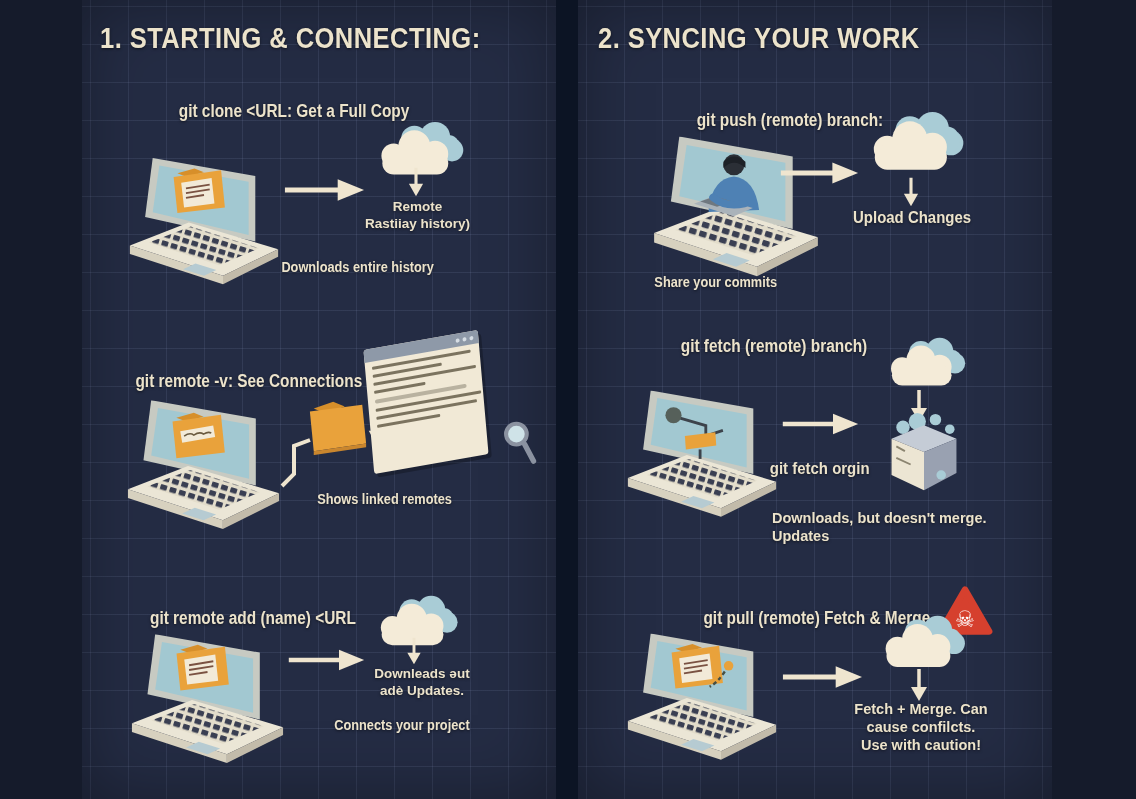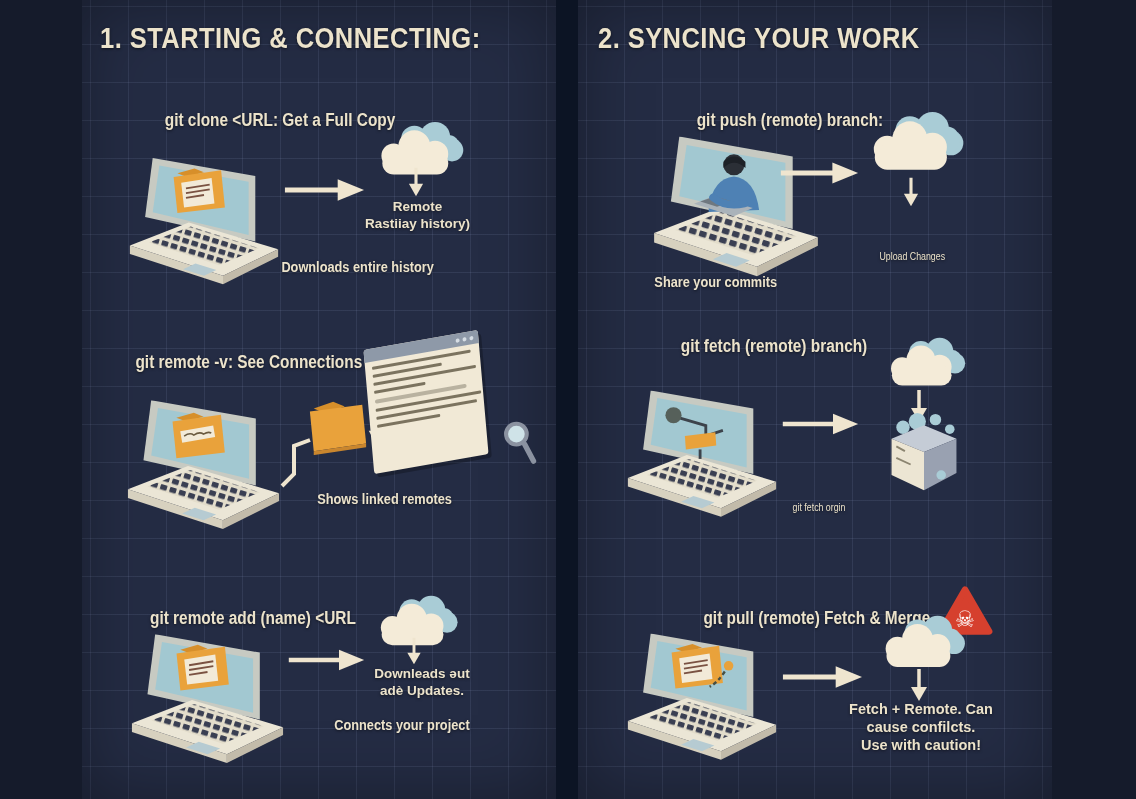--- a/index.html
+++ b/index.html
@@ -23,21 +23,21 @@
   .panel-left { left:82px; }
   .panel-right { left:578px; }
   .divider { position:absolute; top:0; left:556px; width:22px; height:799px; background:#0c1424; }
 
   .abs { position:absolute; }
   .txt { text-shadow:0 1px 3px rgba(0,0,0,.55); line-height:1.25; }
   .t-head { font-size:29px; font-weight:800; letter-spacing:.5px; white-space:nowrap;text-align:center; }
   .t-cap  { font-size:17.5px; font-weight:700; white-space:nowrap; }
   .t-note { font-size:14.5px; font-weight:700; }
   .t-small{ font-size:13.5px; font-weight:700; }
-  .t-cmd  { font-size:10px; font-weight:400; white-space:nowrap;margin-top:44px; }
+  .t-cmd  { font-size:17px; font-weight:700; white-space:nowrap; }
   .center { text-align:center; }
   .sqz { display:inline-block; transform:scaleX(.88); transform-origin:center; }
   .sqzL { display:inline-block; transform:scaleX(.88); transform-origin:left center; }
 
   svg.scene { position:absolute; overflow:visible; }
 
   
   .browser {
     position:absolute; left:368px; top:340px; width:116px; height:124px;
     background:#f1e9d6; border-radius:3px;
@@ -127,41 +127,41 @@
     </symbol>
   </defs>
 </svg>
 
 <div class="panel panel-left"></div>
 <div class="panel panel-right"></div>
 <div class="divider"></div>
 
 <div class="abs txt t-head" style="left:100px; top:20px;"><span class="sqzL">1. STARTING &amp; CONNECTING:</span></div>
 
-<div class="abs txt t-cap center" style="left:135px; top:110px; width:290px;"><span class="sqz">git clone &lt;URL: Get a Full Copy</span></div>
+<div class="abs txt t-cap center" style="left:135px; top:101px; width:290px;text-align:right;"><span class="sqz">git clone &lt;URL: Get a Full Copy</span></div>
 <svg class="scene" style="left:128px; top:158px;" width="152" height="133" viewBox="0 0 160 140">
   <use href="#sym-laptop"></use>
   <use href="#sym-screenfolder"></use>
 </svg>
 <svg class="scene" style="left:282px; top:176px;" width="84" height="28" viewBox="0 0 86 28">
     <use href="#sym-arrow"></use>
   </svg>
 <svg class="scene" style="left:372px; top:120px;" width="96" height="64" viewBox="0 0 100 68">
     <use href="#sym-cloud"></use>
   </svg>
 <svg class="scene" style="left:406px; top:166px;" width="20" height="32" viewBox="0 0 22 36">
     <use href="#sym-darr"></use>
   </svg>
 <div class="abs txt t-small center" style="left:345px; top:199px; width:145px;">
   <div>Remote</div>
   <div>Rastiiay history)</div>
 </div>
 <div class="abs txt t-note center" style="left:268px; top:258px; width:180px;"><span class="sqz">Downloads entire history</span></div>
 
-<div class="abs txt t-cap center" style="left:120px; top:352px; width:250px;"><span class="sqz">git remote -v: See Connections</span></div>
+<div class="abs txt t-cap center" style="left:120px; top:371px; width:250px;"><span class="sqz">git remote -v: See Connections</span></div>
 <svg class="scene" style="left:126px; top:400px;" width="155" height="136" viewBox="0 0 160 140">
   <use href="#sym-laptop"></use>
   <g>
     <polygon points="52,18 70,13 80,17 62,22" fill="#d78f2a"></polygon>
     <polygon points="48,22 98,15 102,54 52,60" fill="#e9a23b"></polygon>
     <polygon points="56,32 90,26 92,38 58,44" fill="#f2ead8"></polygon>
     <path d="M60,37 q6,-4 10,-1 q6,-4 10,-1 q5,-3 8,-1" stroke="#6b5b40" stroke-width="1.6" fill="none"></path>
   </g>
 </svg>
 <svg class="scene" style="left:278px; top:436px;" width="36" height="62" viewBox="0 0 36 62">
@@ -258,20 +258,21 @@
   </g>
 </svg>
 <svg class="scene" style="left:780px; top:410px;" width="80" height="28" viewBox="0 0 86 28">
     <use href="#sym-arrow"></use>
   </svg>
 <svg class="scene" style="left:884px; top:412px;" width="80" height="84" viewBox="0 0 80 88">
     <use href="#sym-server"></use>
   </svg>
 <div class="abs txt t-cmd center" style="left:752px; top:458px; width:135px;"><span class="sqz">git fetch orgin</span></div>
 <div class="abs txt t-note" style="left:772px; top:509px; width:235px;">
+  <div>Downloads, but doesn't merge. Updates</div>
 </div>
 
 <div class="abs txt t-cap center" style="left:688px; top:608px; width:235px;"><span class="sqz">git pull (remote) Fetch &amp; Merge</span></div>
 <svg class="scene" style="left:936px; top:585px;" width="58" height="52" viewBox="0 0 60 56">
   <path d="M30,5 L56,50 L4,50 Z" fill="#d6402e" stroke="#d6402e" stroke-width="7" stroke-linejoin="round"></path>
   <text x="30" y="45" font-size="24" fill="#ffffff" text-anchor="middle" font-family="DejaVu Sans, sans-serif">☠</text>
 </svg>
 <svg class="scene" style="left:876px; top:614px;" width="94" height="62" viewBox="0 0 100 68">
     <use href="#sym-cloud"></use>
   </svg>
@@ -283,16 +284,16 @@
   <use href="#sym-screenfolder"></use>
   <g>
     <circle cx="108" cy="34" r="5" fill="#e9a23b"></circle>
     <path d="M104,40 Q96,52 88,56" stroke="#474f44" stroke-width="2.5" fill="none" stroke-dasharray="4 3"></path>
   </g>
 </svg>
 <svg class="scene" style="left:780px; top:662px;" width="84" height="30" viewBox="0 0 86 28">
     <use href="#sym-arrow"></use>
   </svg>
 <div class="abs txt t-note center" style="left:840px; top:700px; width:162px;">
-  <div>Fetch + Remote. Can</div>
+  <div>Fetch + Merge. Can</div>
   <div>cause confilcts.</div>
   <div>Use with caution!</div>
 </div>
 
 </body></html>

